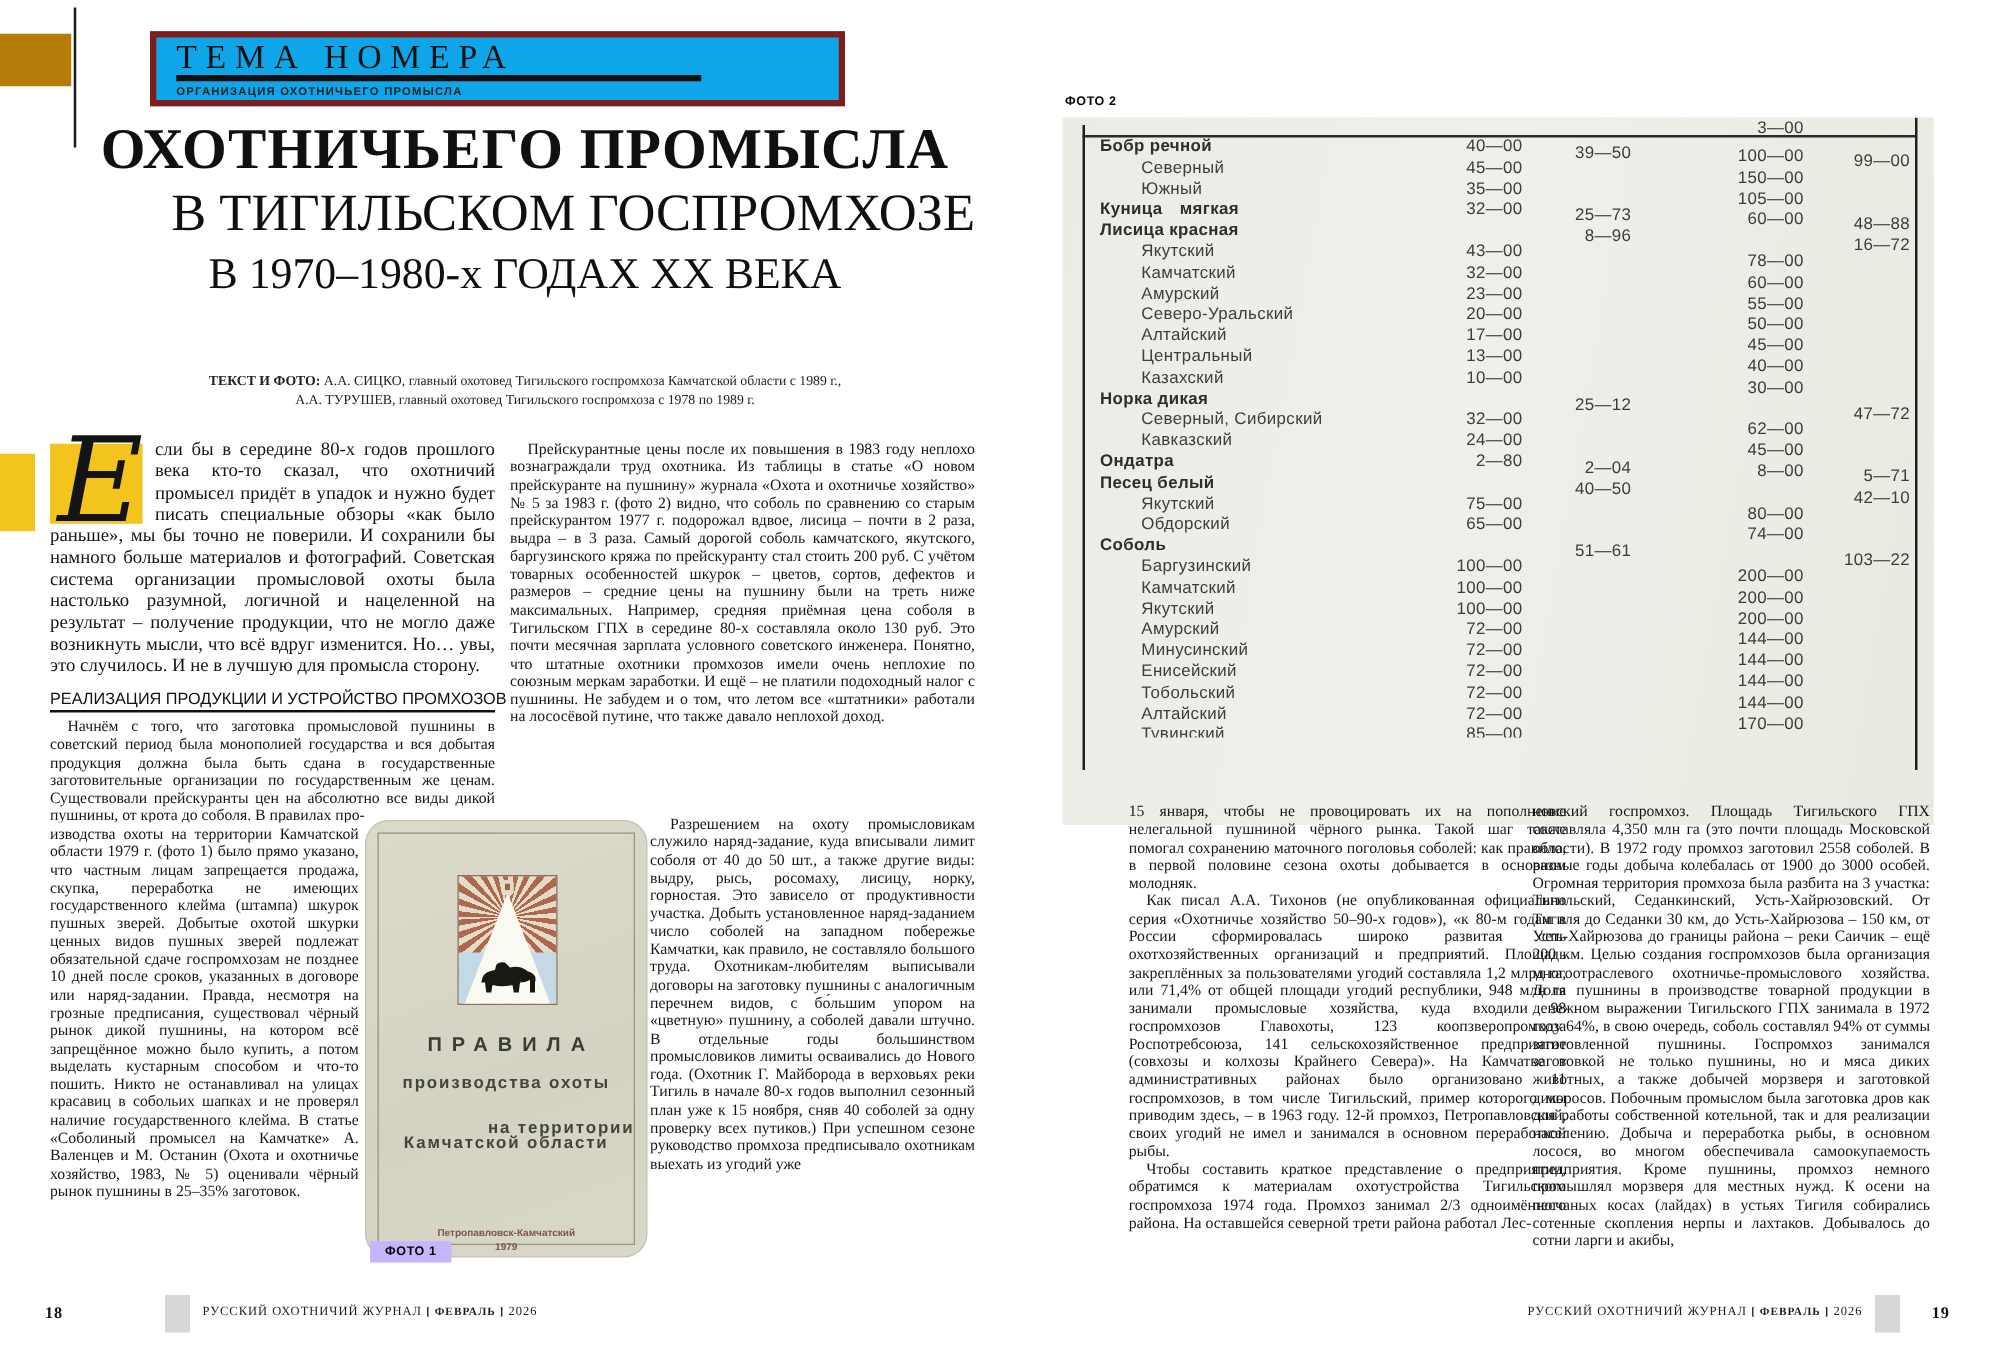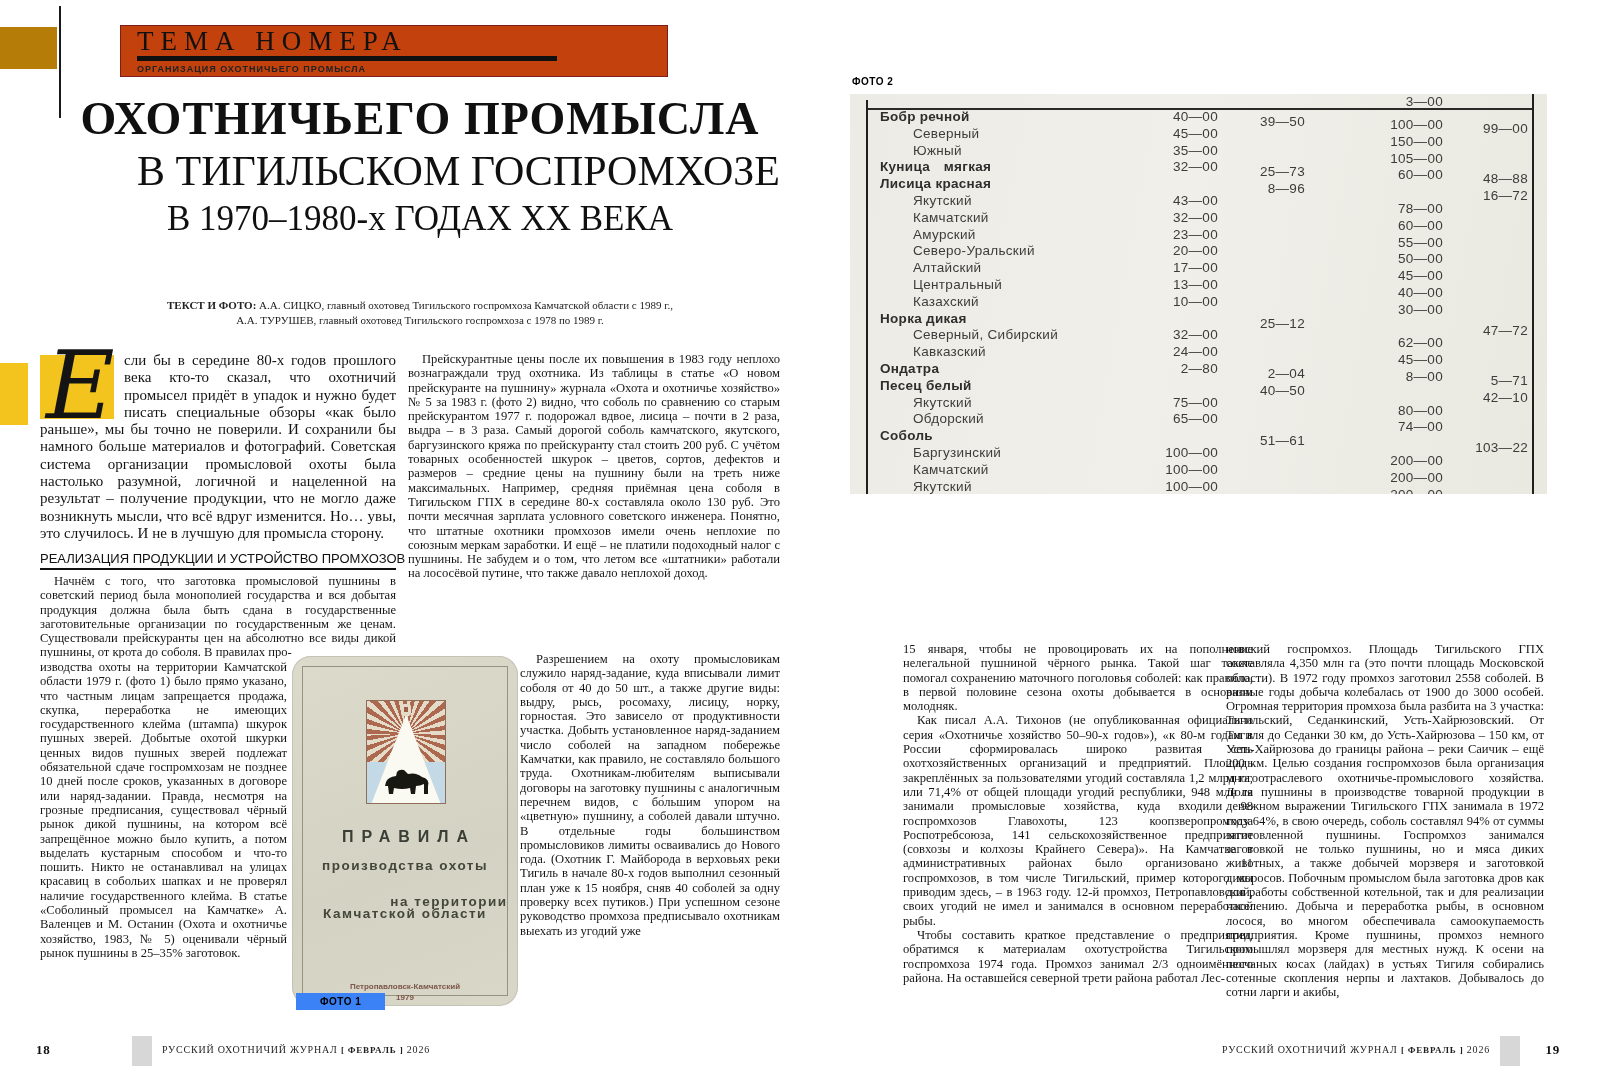--- a/index.html
+++ b/index.html
@@ -3,21 +3,21 @@
 <meta charset="utf-8">
 <style>
   html,body{margin:0;padding:0;}
   body{width:1600px;height:1082px;position:relative;background:#ffffff;
        font-family:"Liberation Serif",serif;color:#1c1c1c;overflow:hidden;}
   .abs{position:absolute;}
 
   
   .corner-block{left:0;top:27px;width:57px;height:42px;background:#b57d08;}
   .kicker-vline{left:59px;top:6px;width:2px;height:112px;background:#1a1a1a;}
-  .kicker-box{left:120px;top:25px;width:546px;height:50px;border:1px solid #7f1d1d;background:#c2410c;}
+  .kicker-box{left:120px;top:25px;width:546px;height:50px;border:5px solid #7f1d1d;background:#0ea5e9;}
   .kicker-label{font-size:27px;letter-spacing:7px;color:#111;padding:2px 0 0 16px;line-height:26px;font-family:"Liberation Serif",serif;}
   .kicker-rule{height:5px;background:#101010;margin:2px 0 3px 16px;width:420px;}
   .kicker-sub{font-family:"Liberation Sans",sans-serif;font-weight:bold;font-size:9px;letter-spacing:1px;padding-left:16px;color:#222;}
 
   
   .title-wrap{left:60px;top:92px;width:720px;text-align:center;color:#101010;}
   .title-l1{font-size:46px;font-weight:bold;line-height:54px;letter-spacing:1px;}
   .title-l2{font-size:46px;font-weight:bold;line-height:54px;letter-spacing:1px;}
   .title-l3{font-size:42px;font-weight:normal;line-height:50px;text-align:right;}
   .title-l4{font-size:35px;font-weight:normal;line-height:46px;}
@@ -52,27 +52,27 @@
   .emblem-crest i{position:absolute;left:3px;top:3px;width:4px;height:5px;background:#a05f47;display:block;}
   .emblem-bear{position:absolute;left:13px;bottom:6px;width:52px;height:28px;transform:scaleX(-1);}
   .cover-title{position:absolute;left:0;top:172px;width:100%;text-align:center;font-family:"Liberation Sans",sans-serif;
                font-weight:bold;font-size:16px;letter-spacing:8px;color:#3a3e35;text-indent:8px;}
   .cover-sub{position:absolute;left:0;width:100%;text-align:center;font-family:"Liberation Sans",sans-serif;
              font-weight:bold;font-size:13.5px;letter-spacing:1.5px;color:#434739;}
   .cover-city{position:absolute;left:0;top:326px;width:100%;text-align:center;font-family:"Liberation Sans",sans-serif;
               font-weight:bold;font-size:8px;color:#7d564a;}
   .cover-year{position:absolute;left:0;top:337px;width:100%;text-align:center;font-family:"Liberation Sans",sans-serif;
               font-weight:bold;font-size:8px;color:#7d564a;}
-  .photo-label{background:#3b82f6;color:#000;font-family:"Liberation Sans",sans-serif;font-weight:bold;
-               font-size:10px;padding:3px 24px;letter-spacing:0.5px;}
+  .photo-label{background:#c4b5fd;color:#000;font-family:"Liberation Sans",sans-serif;font-weight:bold;
+               font-size:10px;padding:3px 12px;letter-spacing:0.5px;}
   .photo1-label{left:296px;top:993px;}
   .photo2-label{left:852px;top:76px;padding:0;background:none;}
 
   
-  .photo2{left:850px;top:94px;width:697px;height:400px;overflow:hidden;
+  .photo2{left:850px;top:94px;width:697px;height:566px;overflow:hidden;
           background:linear-gradient(100deg,#edebe5 0%,#f0efe9 45%,#e9e8e1 100%);}
   .p2-left-line{position:absolute;left:16px;top:6px;width:2px;height:516px;background:#20201e;}
   .p2-right-line{position:absolute;left:682px;top:0;width:2px;height:522px;background:#20201e;}
   .p2-top-line{position:absolute;left:16px;top:14px;width:666px;height:2px;background:#2a2a28;}
   .p2-rows{position:absolute;left:0;top:3px;right:0;font-family:"Liberation Sans",sans-serif;
            font-size:13.5px;letter-spacing:0.3px;color:#3a3a38;}
   .prow{position:relative;height:16.8px;}
   .prow.clip-top{height:12px;overflow:hidden;}
   .prow.clip-bottom{height:11px;overflow:hidden;}
   .pname{position:absolute;left:30px;top:0;white-space:nowrap;color:#3d3d3b;}

